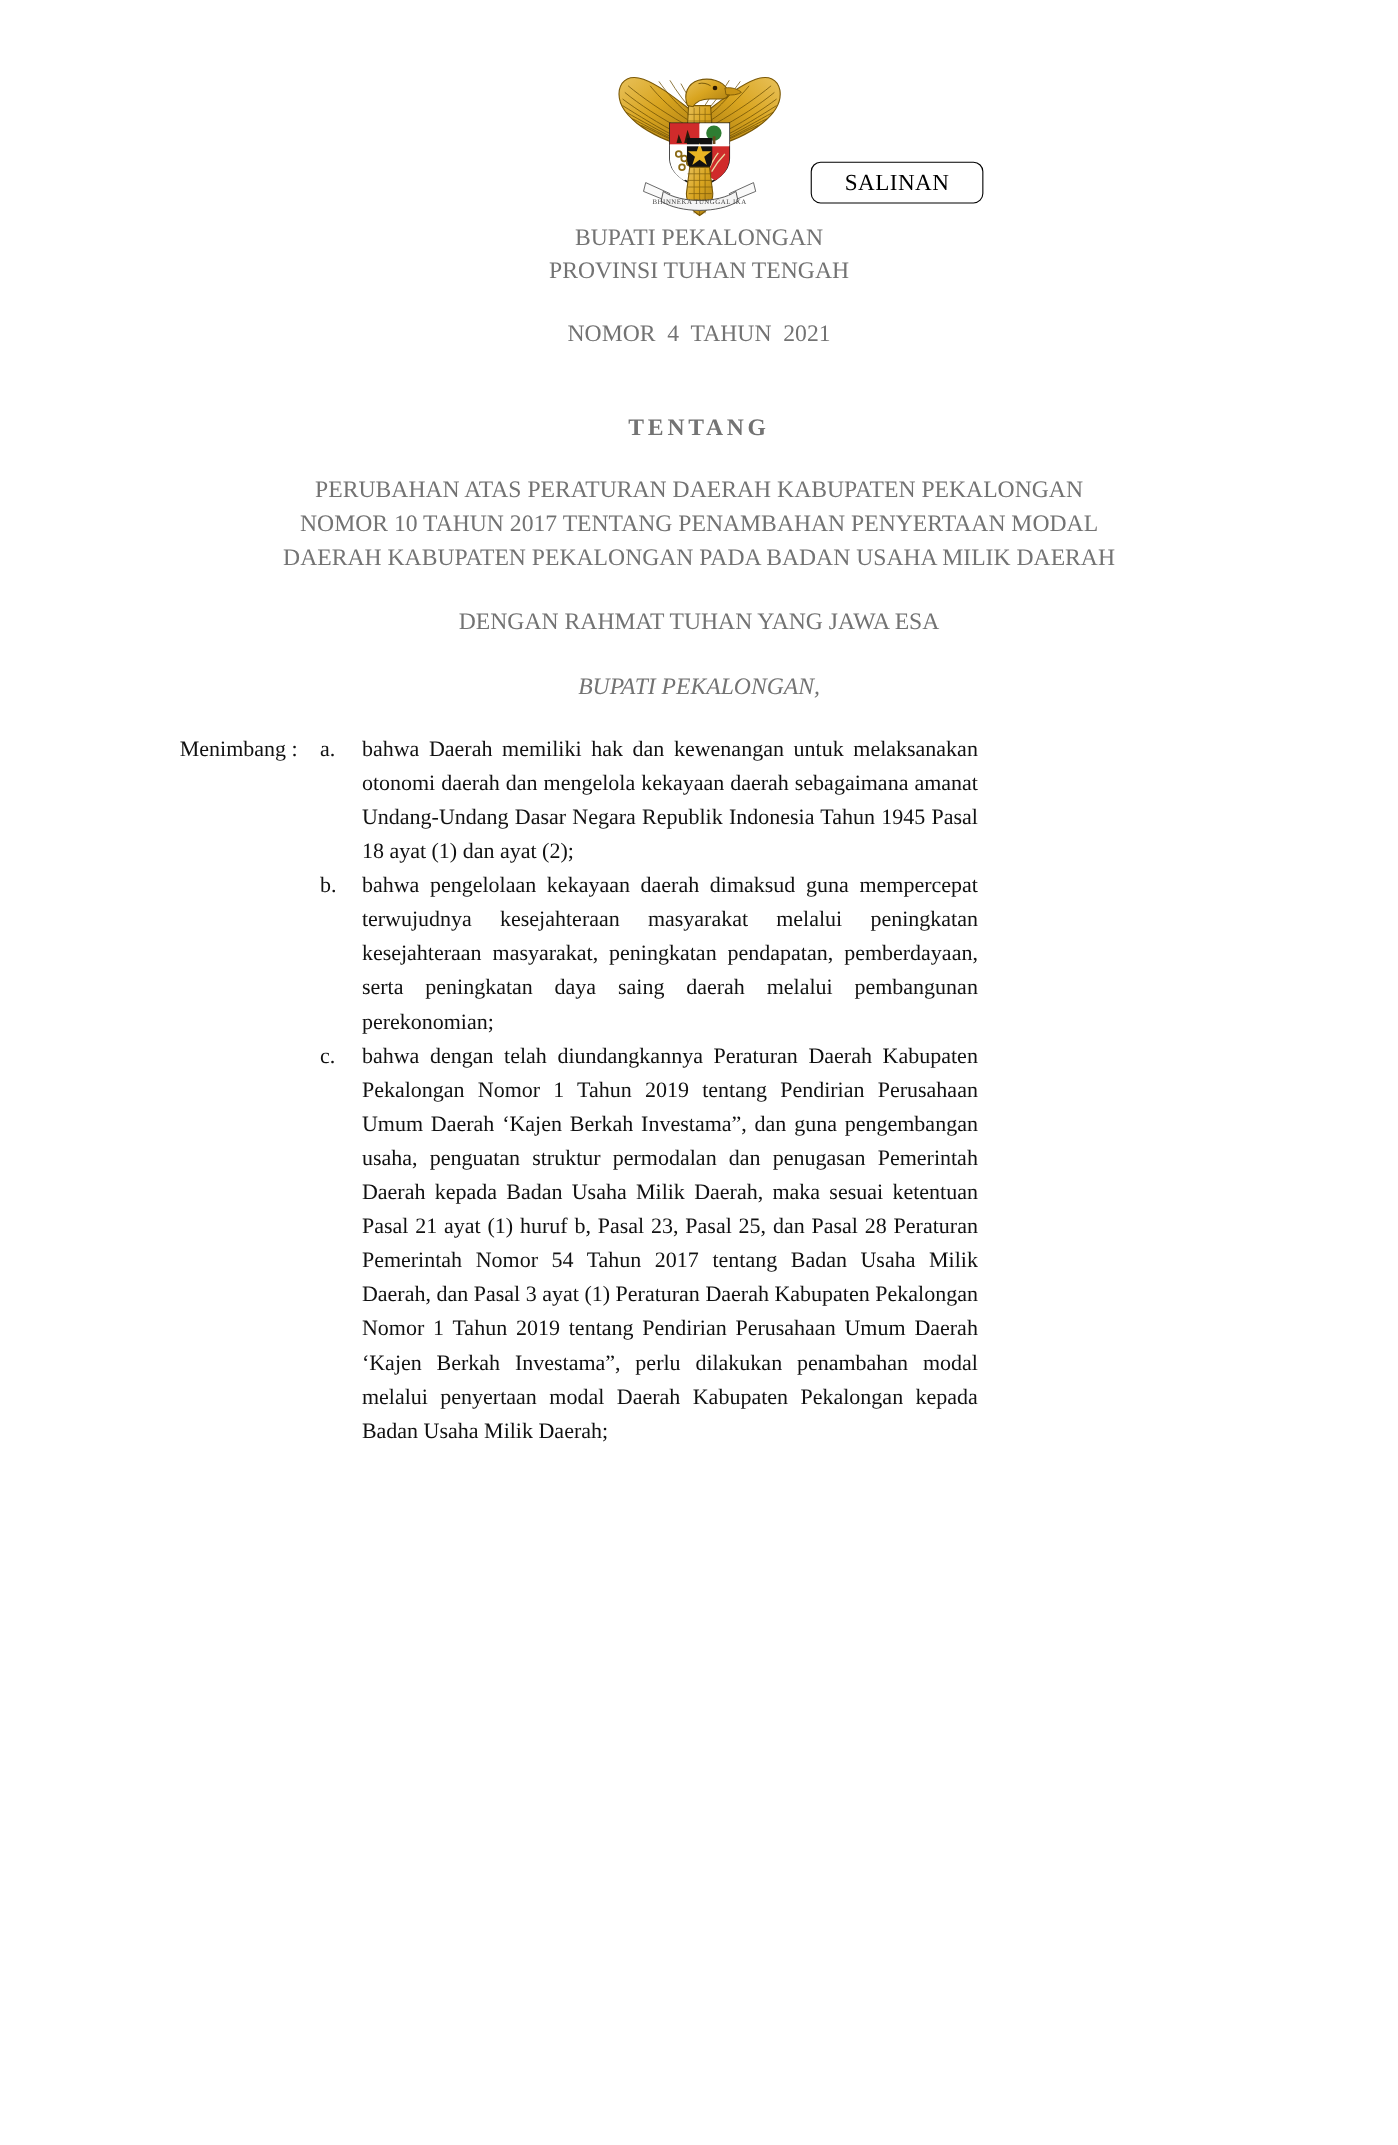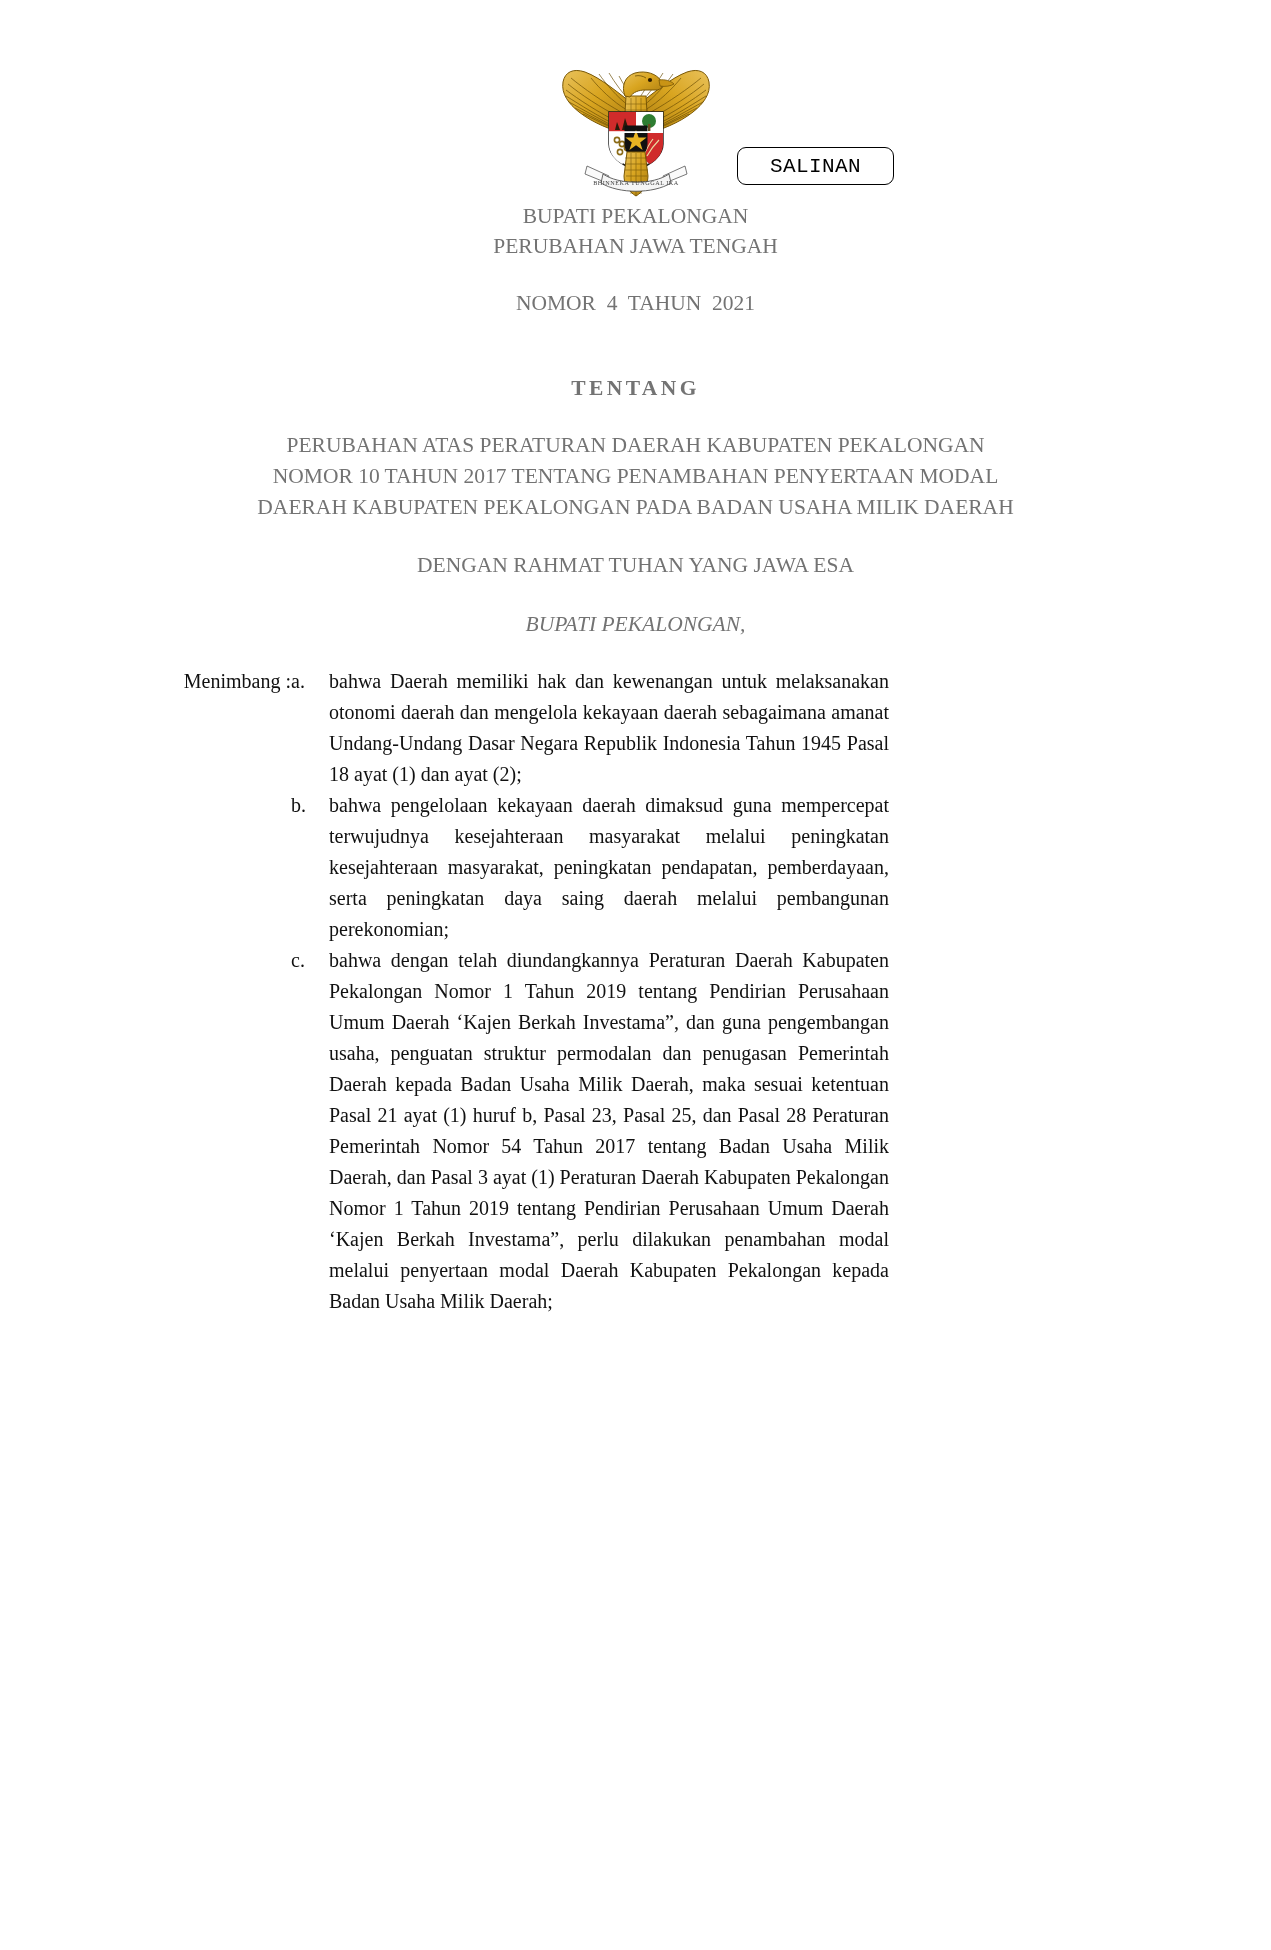--- a/index.html
+++ b/index.html
@@ -50,21 +50,20 @@
     display: flex;
     align-items: center;
     justify-content: center;
     background: #ffffff;
   }
   .salinan-box span {
     font-size: 21px;
     letter-spacing: 0.4px;
     color: #000000;
     line-height: 1;
-    font-family: Liberation Mono, monospace;
   }
 
   
   .head-block {
     position: absolute;
     left: 0;
     right: 0;
     text-align: center;
   }
   .head-line {
@@ -97,21 +96,21 @@
     display: flex;
     align-items: flex-start;
   }
   .cons-label {
     width: 148px;
     flex: 0 0 148px;
     margin-left: 143px;
     font-family: "Liberation Serif", "DejaVu Serif", serif;
     font-size: 20px;
     line-height: 31px;
-    text-align: right;
+    text-align: center;
     white-space: pre;
   }
   .cons-items {
     flex: 0 0 598px;
     width: 598px;
   }
   .item {
     display: flex;
     align-items: flex-start;
   }
@@ -260,21 +259,21 @@
       </g>
     </svg>
   </div>
 
   <div class="salinan-box">
     <span>SALINAN</span>
   </div>
 
   <div class="head-block" id="org-block">
     <div class="head-line">BUPATI PEKALONGAN</div>
-    <div class="head-line">PERUBAHAN JAWA TENGAH</div>
+    <div class="head-line">PROVINSI TUHAN TENGAH</div>
   </div>
 
   <div class="head-block" id="perda-block">
     <div class="head-line">NOMOR  4  TAHUN  2021</div>
   </div>
 
   <div class="head-block" id="tentang-block">
     <div class="head-line spaced">TENTANG</div>
   </div>
 

